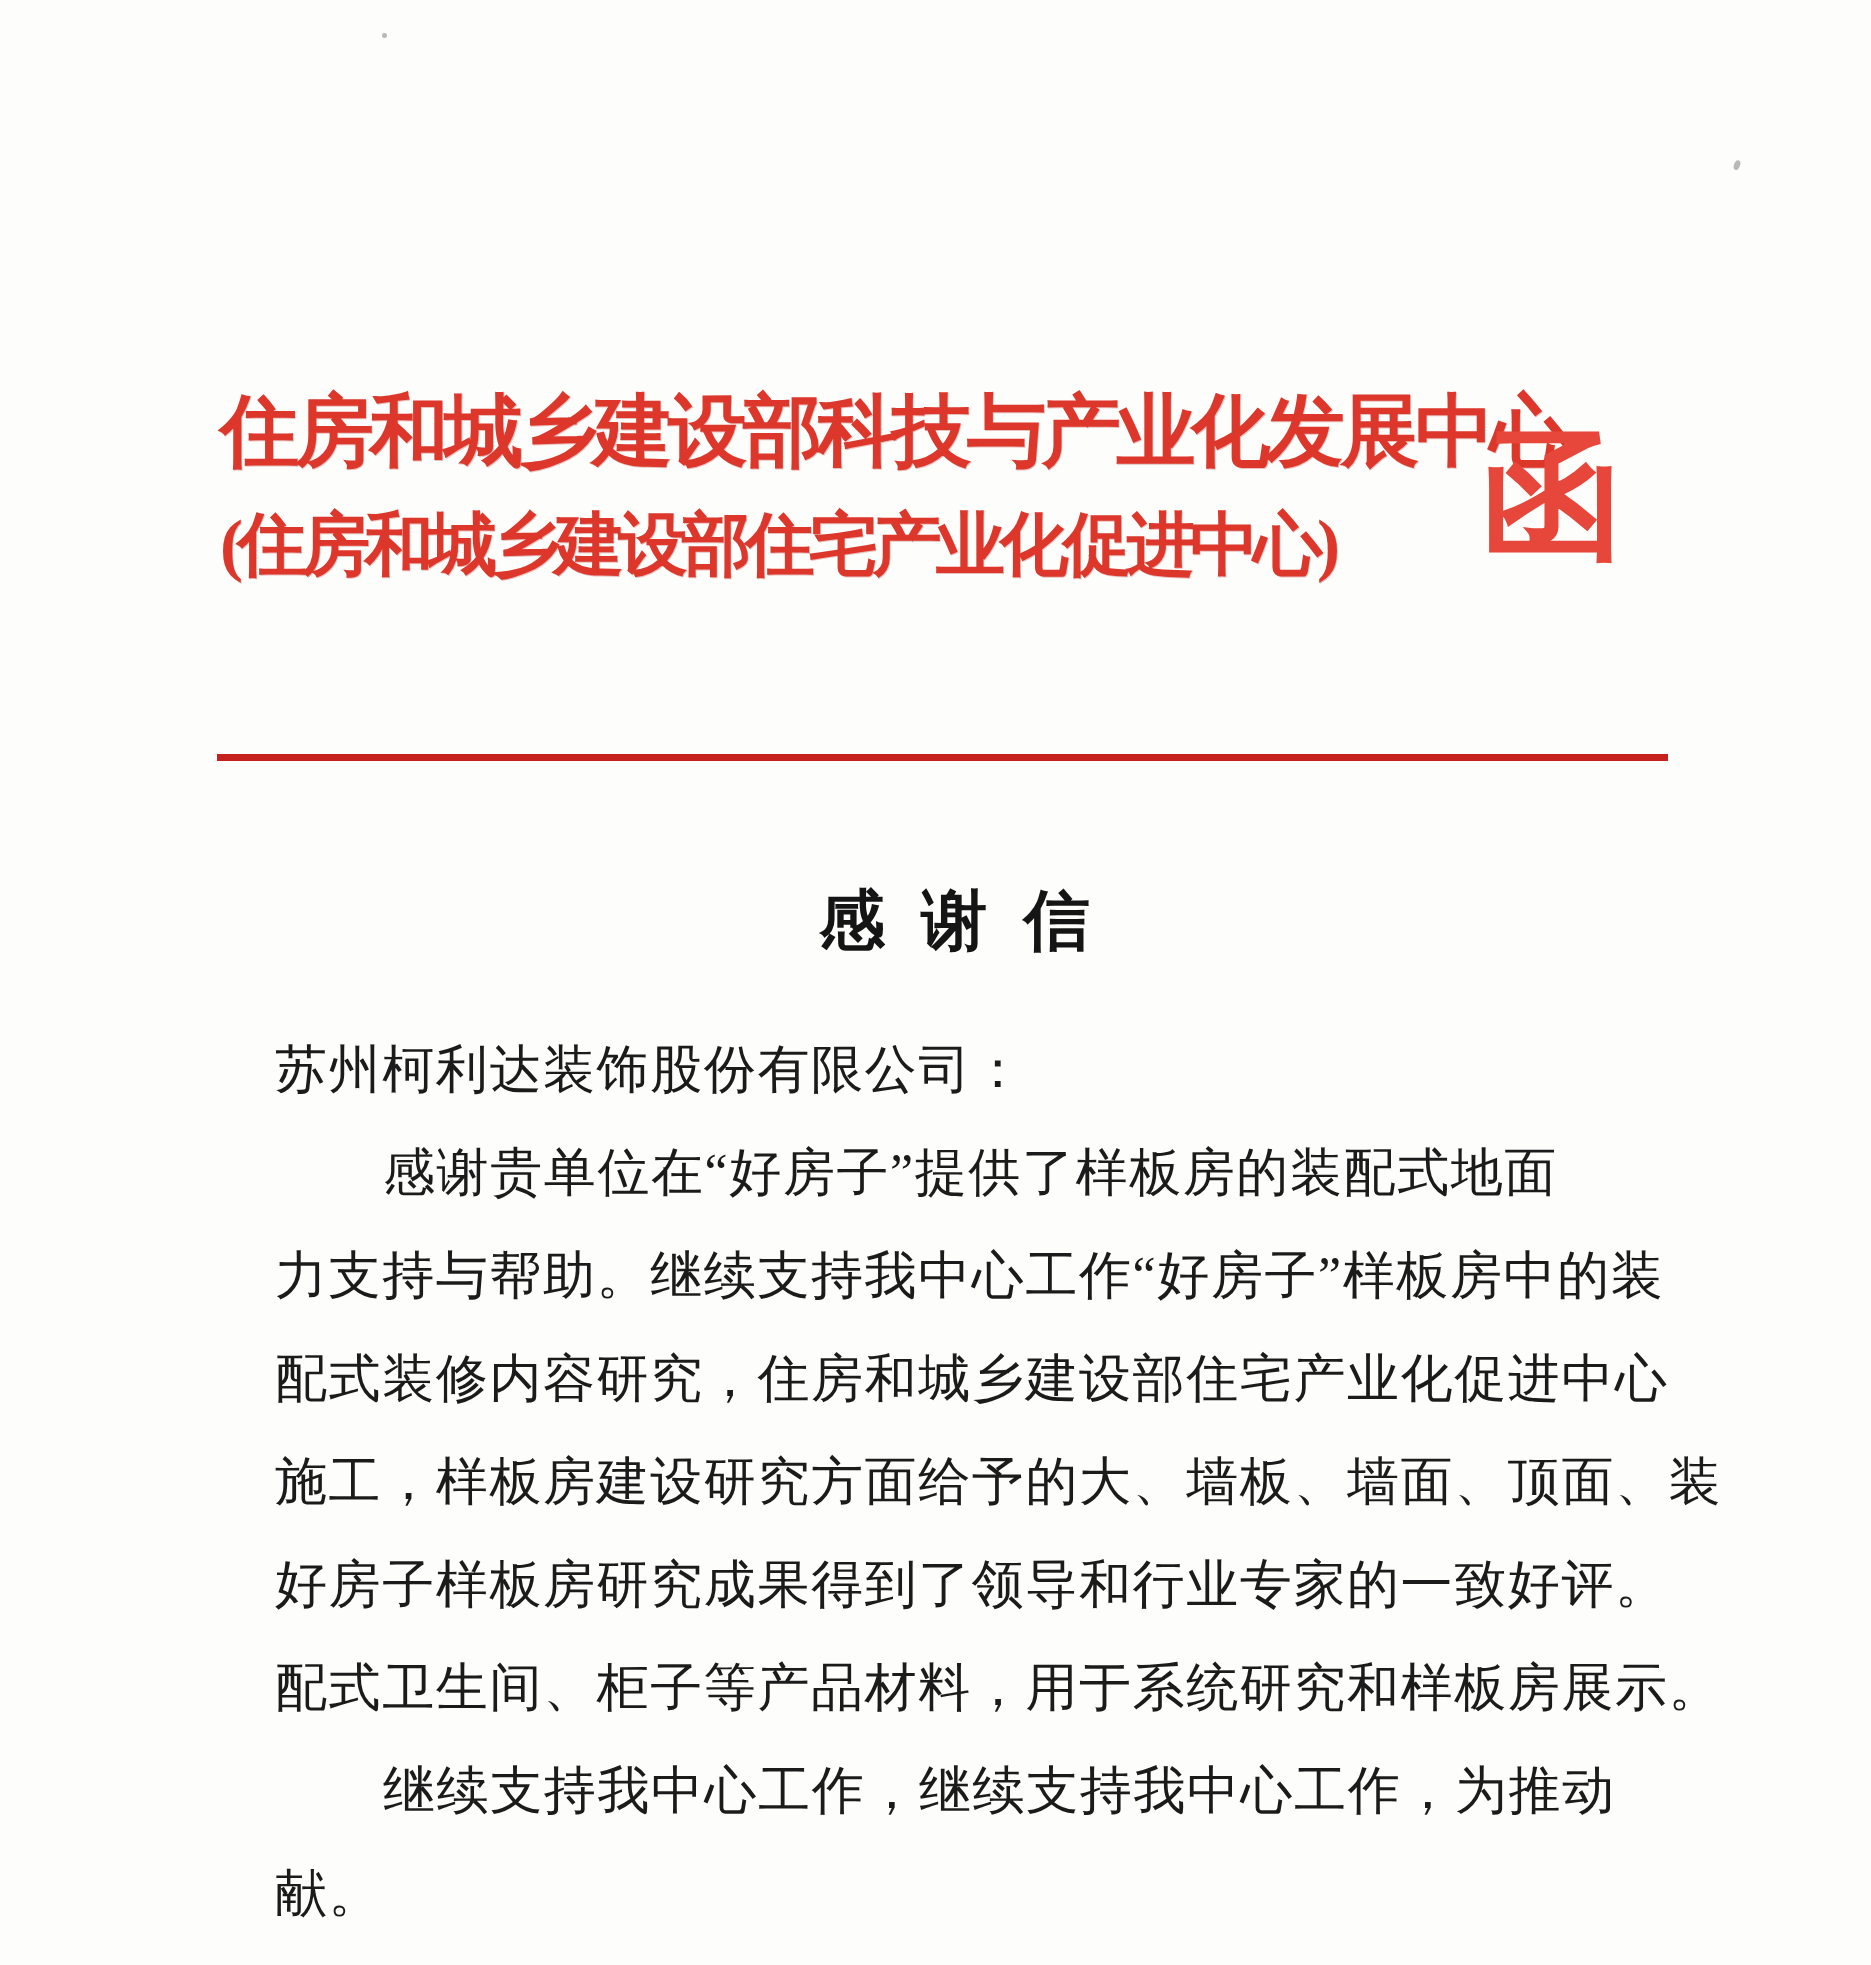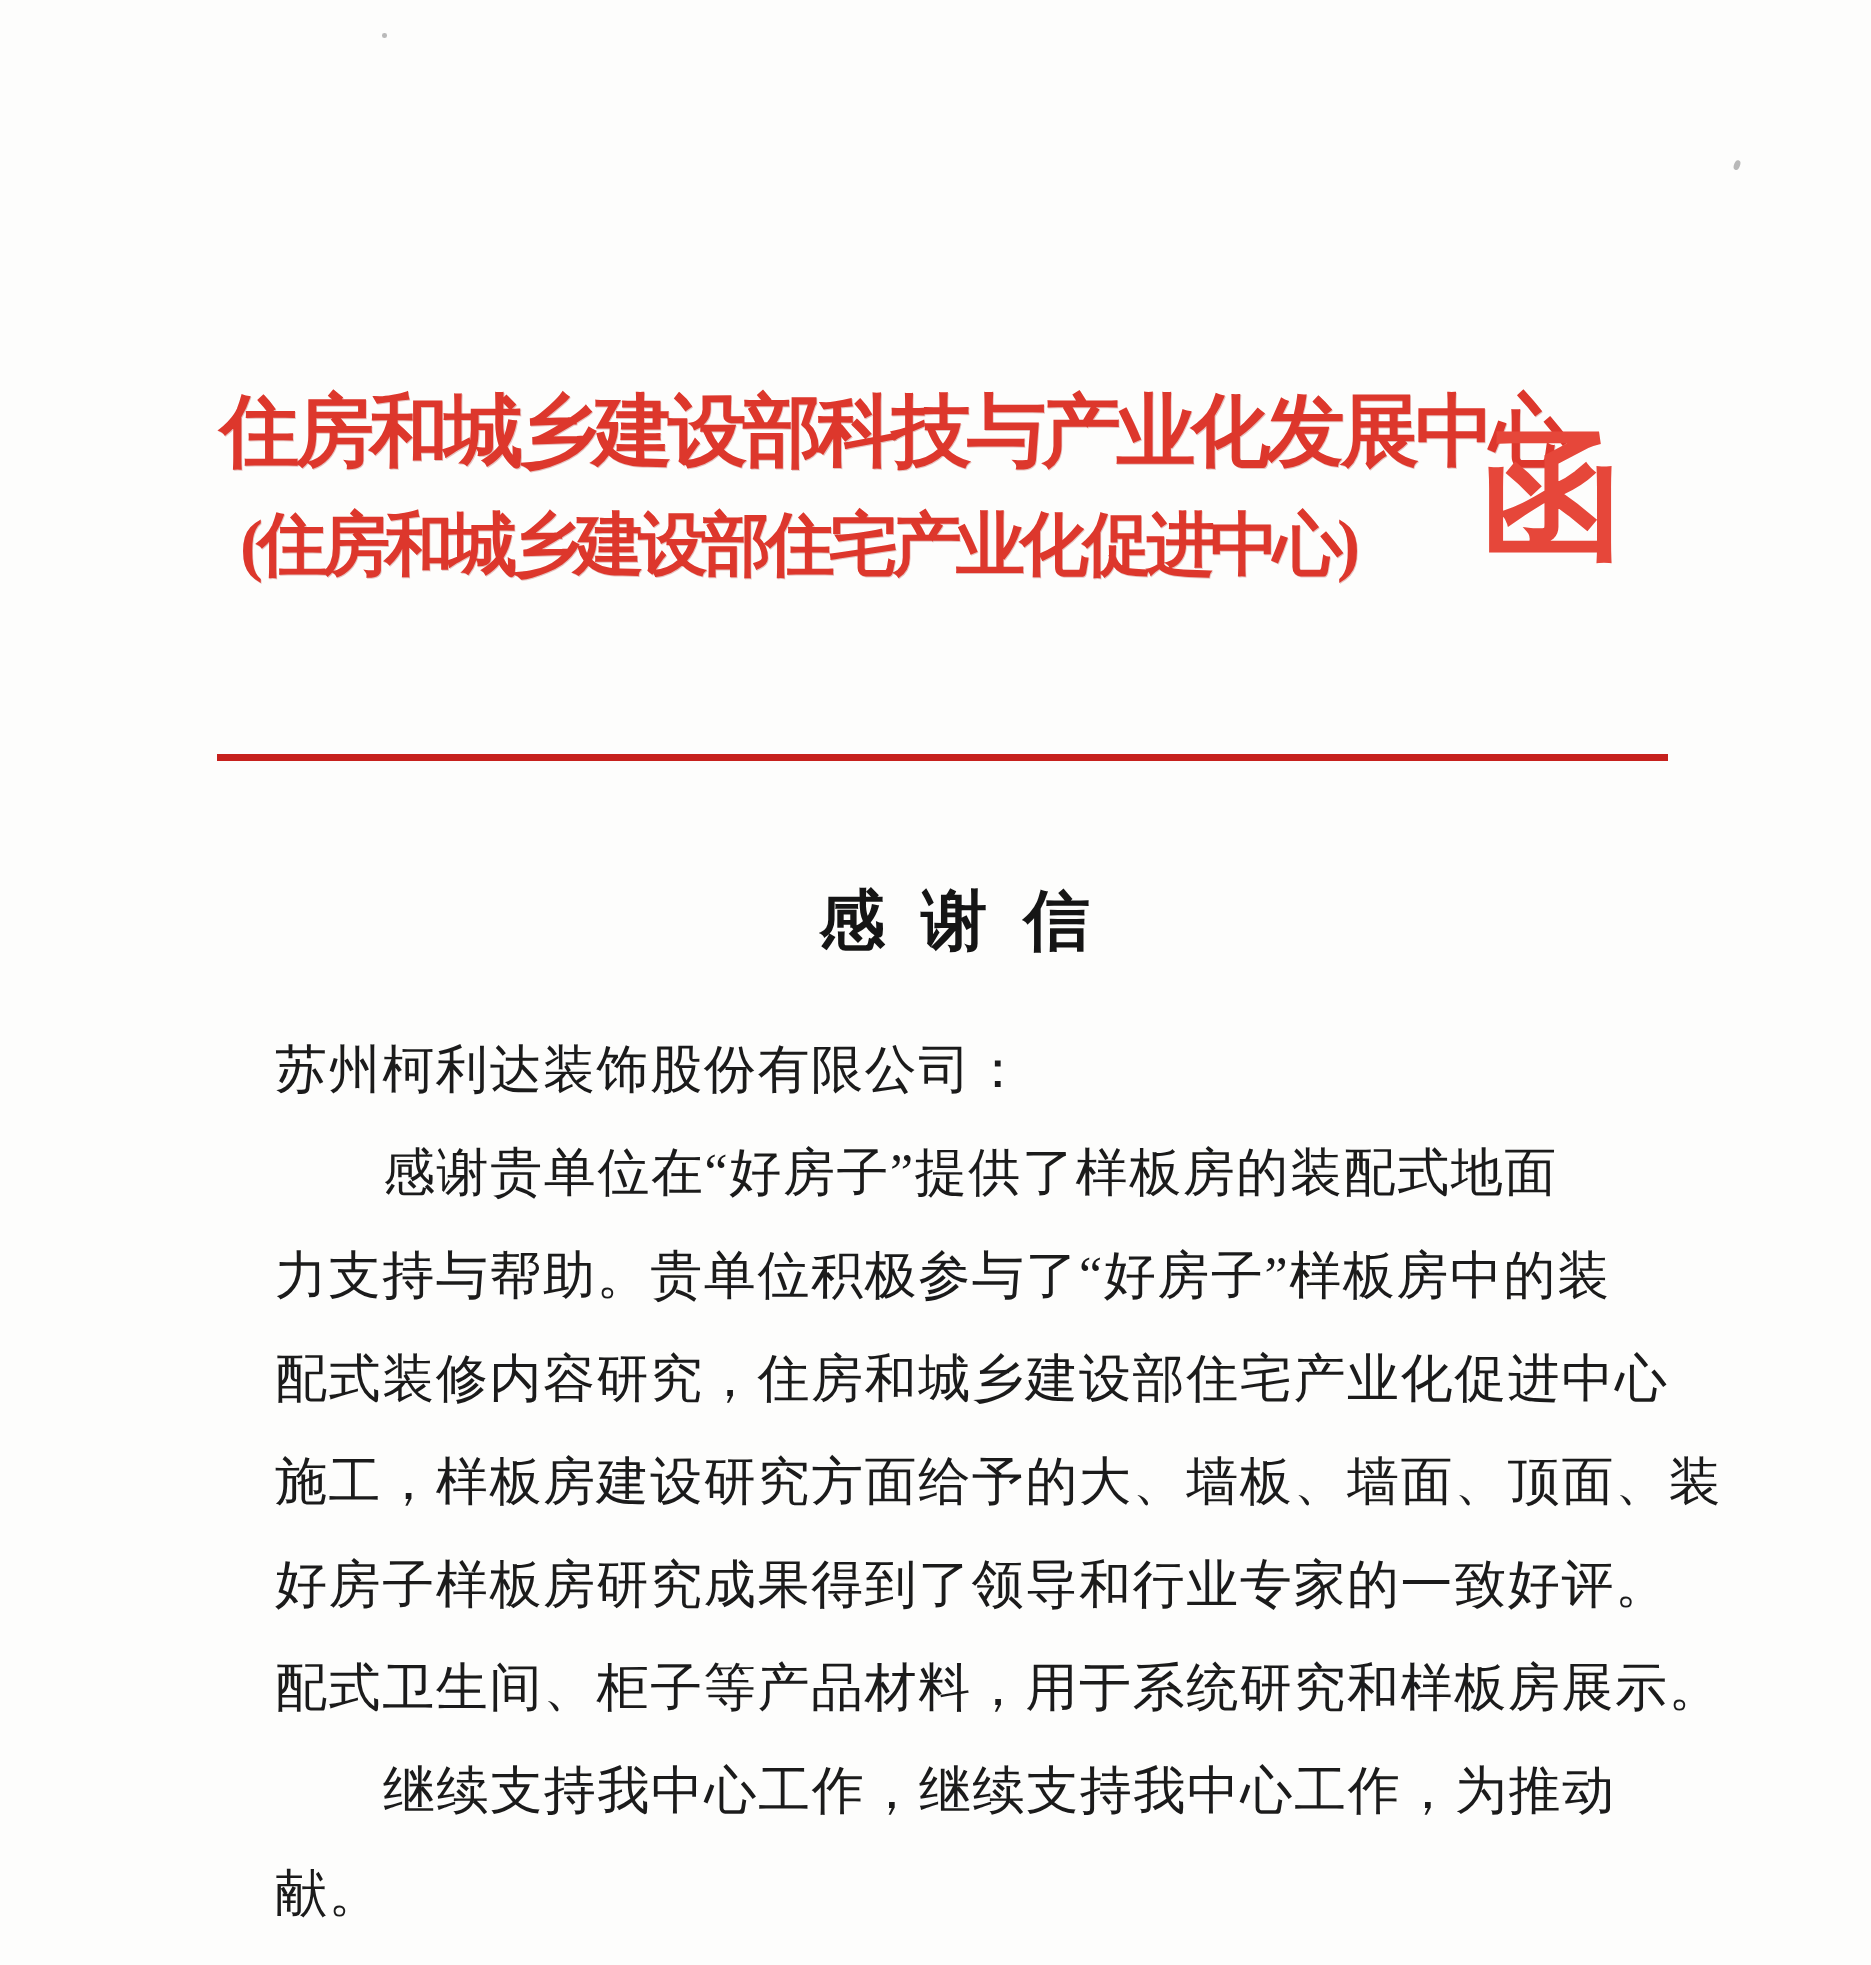--- a/index.html
+++ b/index.html
@@ -16,21 +16,20 @@
   .lh-line1{
     font-size:79px;font-weight:700;color:#dd372c;
     letter-spacing:-4.3px;white-space:nowrap;line-height:1.15;
     text-shadow:0.8px 0.8px 0 rgba(160,20,10,.25);
   }
   .lh-line2{
     margin-top:28px;
     font-size:69px;font-weight:700;color:#dd372c;
     letter-spacing:-5.5px;white-space:nowrap;line-height:1.15;
     text-shadow:0.8px 0.8px 0 rgba(160,20,10,.25);
-    margin-left:20px;
   }
   .doc-type{
     position:absolute;left:1482px;top:427px;
     font-size:140px;font-weight:700;color:#e6473a;
     line-height:1;white-space:nowrap;
   }
   .red-rule{
     position:absolute;left:217px;top:754px;
     width:1451px;height:6.7px;background:#c6211d;
   }
@@ -65,21 +64,21 @@
 
   <div class="doc-type">函</div>
 
   <div class="red-rule"></div>
 
   <div class="title">感谢信</div>
 
   <div class="body-block">
     <div class="body-line">苏州柯利达装饰股份有限公司：</div>
     <div class="body-line indent">感谢贵单位在“好房子”提供了样板房的装配式地面</div>
-    <div class="body-line">力支持与帮助。贵单位积极参与了“好房子”样板房中的装</div>
+    <div class="body-line">力支持与帮助。继续支持我中心工作“好房子”样板房中的装</div>
     <div class="body-line">配式装修内容研究，住房和城乡建设部住宅产业化促进中心</div>
     <div class="body-line">施工，样板房建设研究方面给予的大、墙板、墙面、顶面、装</div>
     <div class="body-line">好房子样板房研究成果得到了领导和行业专家的一致好评。</div>
     <div class="body-line">配式卫生间、柜子等产品材料，用于系统研究和样板房展示。</div>
     <div class="body-line indent">继续支持我中心工作，继续支持我中心工作，为推动</div>
     <div class="body-line">献。</div>
 
   </div>
 
   <div class="speck speck1"></div>

